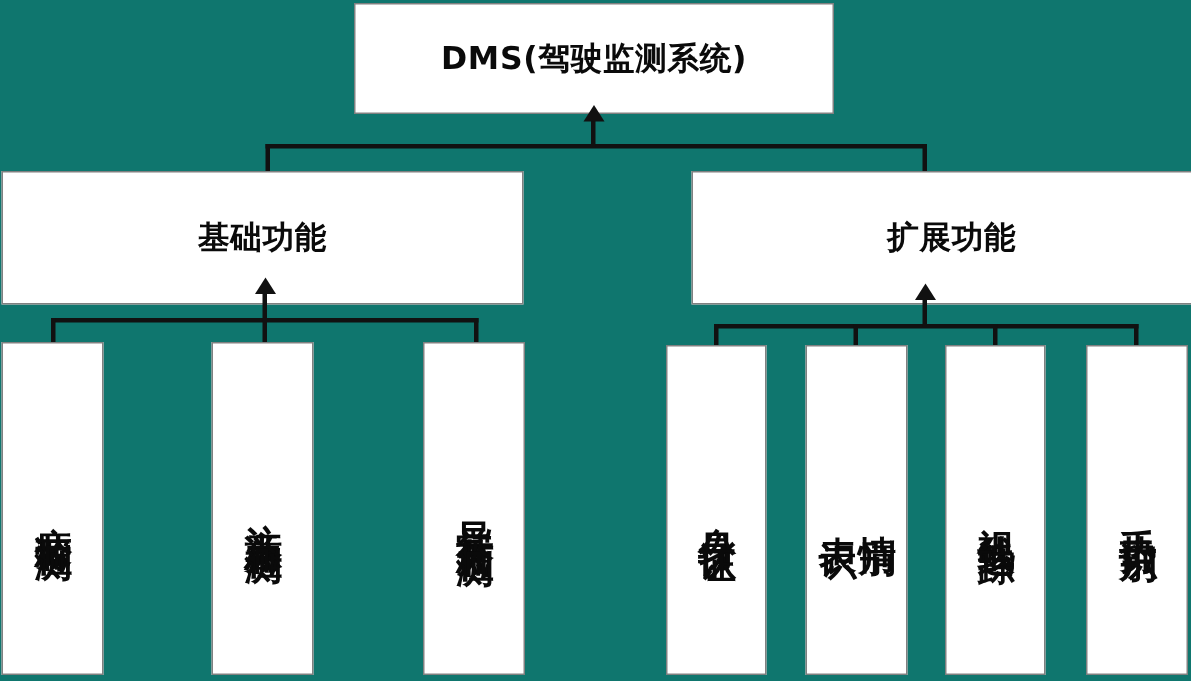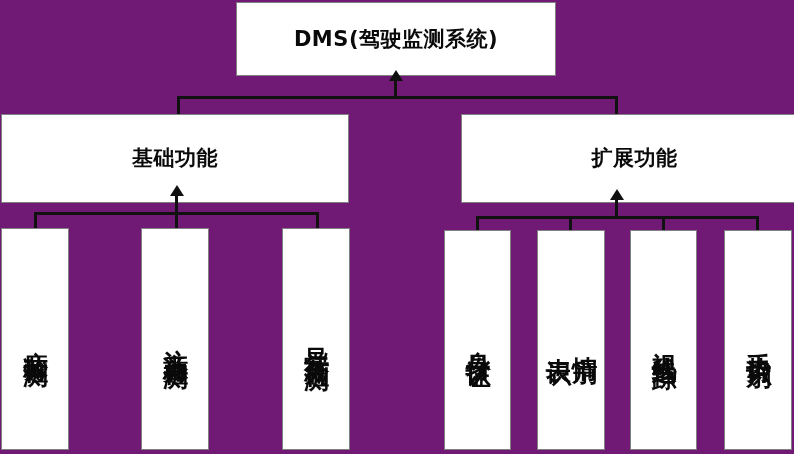--- a/index.html
+++ b/index.html
@@ -7,21 +7,21 @@
     padding: 0;
     background: #ffffff;
   }
   body {
     font-family: "DejaVu Sans", "Liberation Sans", sans-serif;
   }
   #canvas {
     position: relative;
     width: 794px;
     height: 454px;
-    background: #701a75;
+    background: #0f766e;
     overflow: hidden;
   }
 
   
   .node {
     position: absolute;
     box-sizing: border-box;
     background: #ffffff;
     border: 1.6px solid #808080;
     display: flex;

